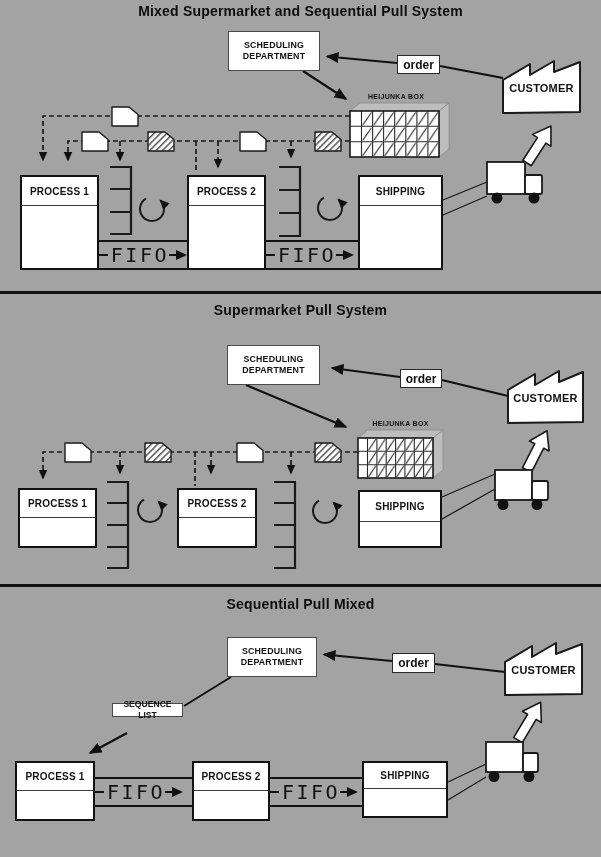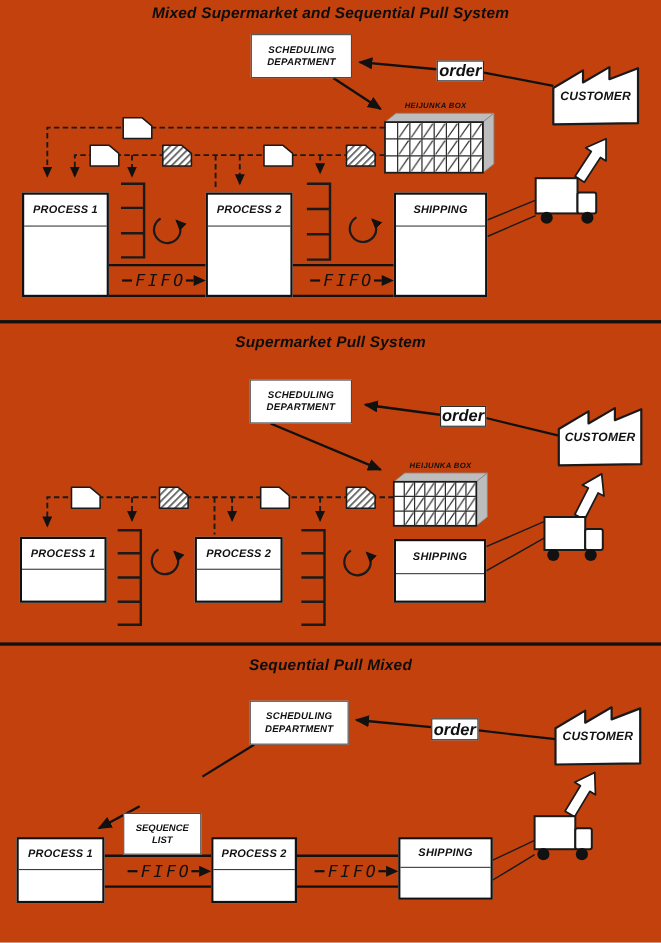--- a/index.html
+++ b/index.html
@@ -1,34 +1,34 @@
 <!DOCTYPE html>
 <html><head>
 <meta charset="utf-8">
 <style>
   html,body{margin:0;padding:0;background:#fff;}
-  #stage{position:relative;width:601px;height:857px;background:#c2410c;overflow:hidden;
-         font-family:"Liberation Sans",sans-serif;color:#111;font-style:italic;}
+  #stage{position:relative;width:601px;height:857px;background:#a3a3a3;overflow:hidden;
+         font-family:"Liberation Sans",sans-serif;color:#111;}
   #stage *{box-sizing:border-box;}
   .abs{position:absolute;}
   .ptitle{position:absolute;left:0;width:601px;text-align:center;font-weight:bold;
           font-size:14px;letter-spacing:.2px;color:#0d0d0d;}
   .box{position:absolute;background:#fff;display:flex;align-items:center;justify-content:center;
        text-align:center;font-weight:bold;}
   .sched{border:1.4px solid #4a4a4a;font-size:8.8px;line-height:1.25;letter-spacing:.2px;}
-  .obox{border:1.6px solid #2a2a2a;font-size:15px;}
+  .obox{border:1.6px solid #2a2a2a;font-size:12px;}
   .seql{border:1.4px solid #4a4a4a;font-size:8.6px;line-height:1.25;}
   .pbox{position:absolute;background:#fff;border:2.4px solid #111;}
   .pband{width:100%;border-bottom:1.6px solid #3a3a3a;display:flex;align-items:center;
          justify-content:center;font-weight:bold;font-size:10px;letter-spacing:.2px;}
   .flabel{position:absolute;font-weight:bold;text-align:center;}
   .cust{font-size:11px;letter-spacing:.2px;}
   .heij{font-size:7px;letter-spacing:.3px;}
-  .fifo{position:absolute;display:flex;align-items:center;justify-content:flex-end;gap:1px;
-        font-family:"DejaVu Sans Mono",monospace;font-size:15px;letter-spacing:2.5px;color:#111;}
+  .fifo{position:absolute;display:flex;align-items:center;justify-content:flex-start;gap:1px;
+        font-family:"DejaVu Sans Mono",monospace;font-size:20px;letter-spacing:2.5px;color:#111;}
   .fdash{display:inline-block;width:9px;height:2.4px;background:#111;margin-right:2px;}
   .farrow{display:inline-flex;align-items:center;margin-left:-1px;}
   .farrow .sh{display:inline-block;width:7px;height:2.4px;background:#111;}
   .farrow .hd{display:inline-block;width:0;height:0;border-left:11px solid #111;
               border-top:5.5px solid transparent;border-bottom:5.5px solid transparent;}
   .divider{position:absolute;left:0;width:601px;height:3px;background:#111;}
 </style>
 </head>
 <body>
 
@@ -248,21 +248,21 @@
 
 <div class="ptitle" style="top:596px">Sequential Pull Mixed</div>
 
 <div class="box sched" style="left:227px;top:637px;width:90px;height:40px">
   <span>SCHEDULING DEPARTMENT</span>
 </div>
 <div class="box obox" style="left:392px;top:653px;width:43px;height:20px">
   <span>order</span>
 </div>
 <div class="flabel cust" style="left:507px;top:664px;width:73px">CUSTOMER</div>
-<div class="box seql" style="left:112px;top:739px;width:71px;height:38px">
+<div class="box seql" style="left:112px;top:703px;width:71px;height:14px">
   <span>SEQUENCE LIST</span>
 </div>
 
 <div class="pbox" style="left:15px;top:761px;width:80px;height:60px">
   <div class="pband" style="height:28px">PROCESS 1</div>
 </div>
 <div class="pbox" style="left:192px;top:761px;width:78px;height:60px">
   <div class="pband" style="height:28px">PROCESS 2</div>
 </div>
 <div class="pbox" style="left:362px;top:761px;width:86px;height:57px">

